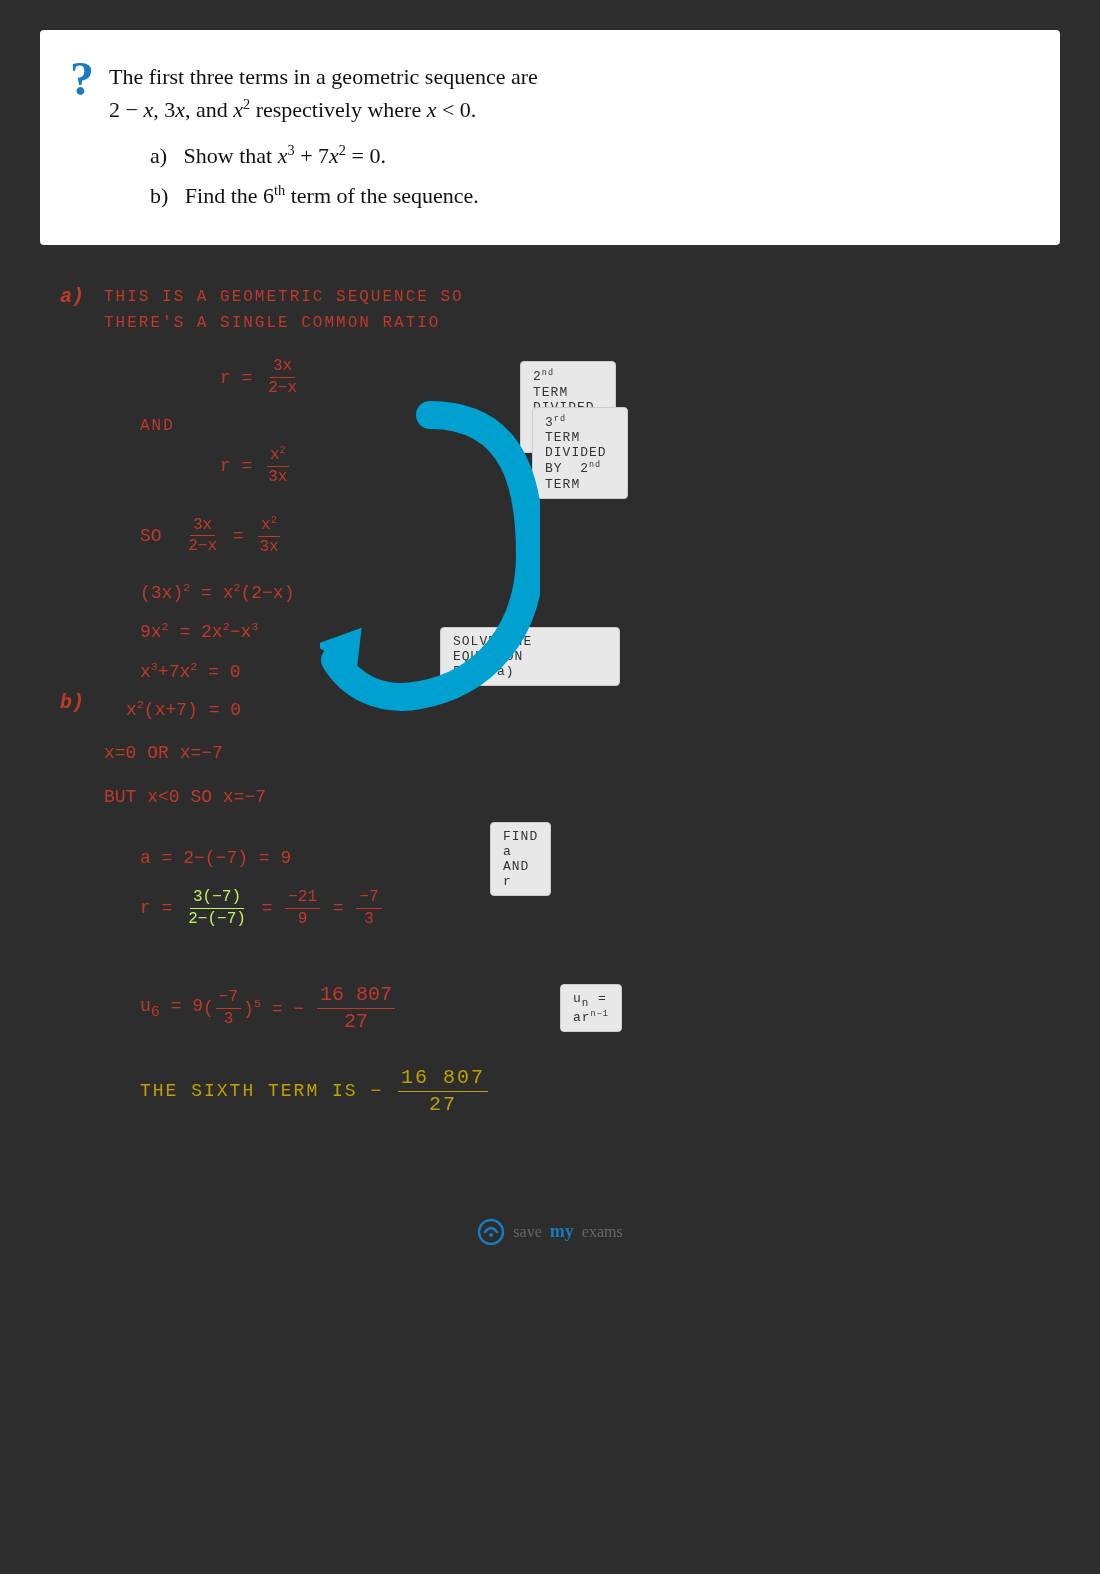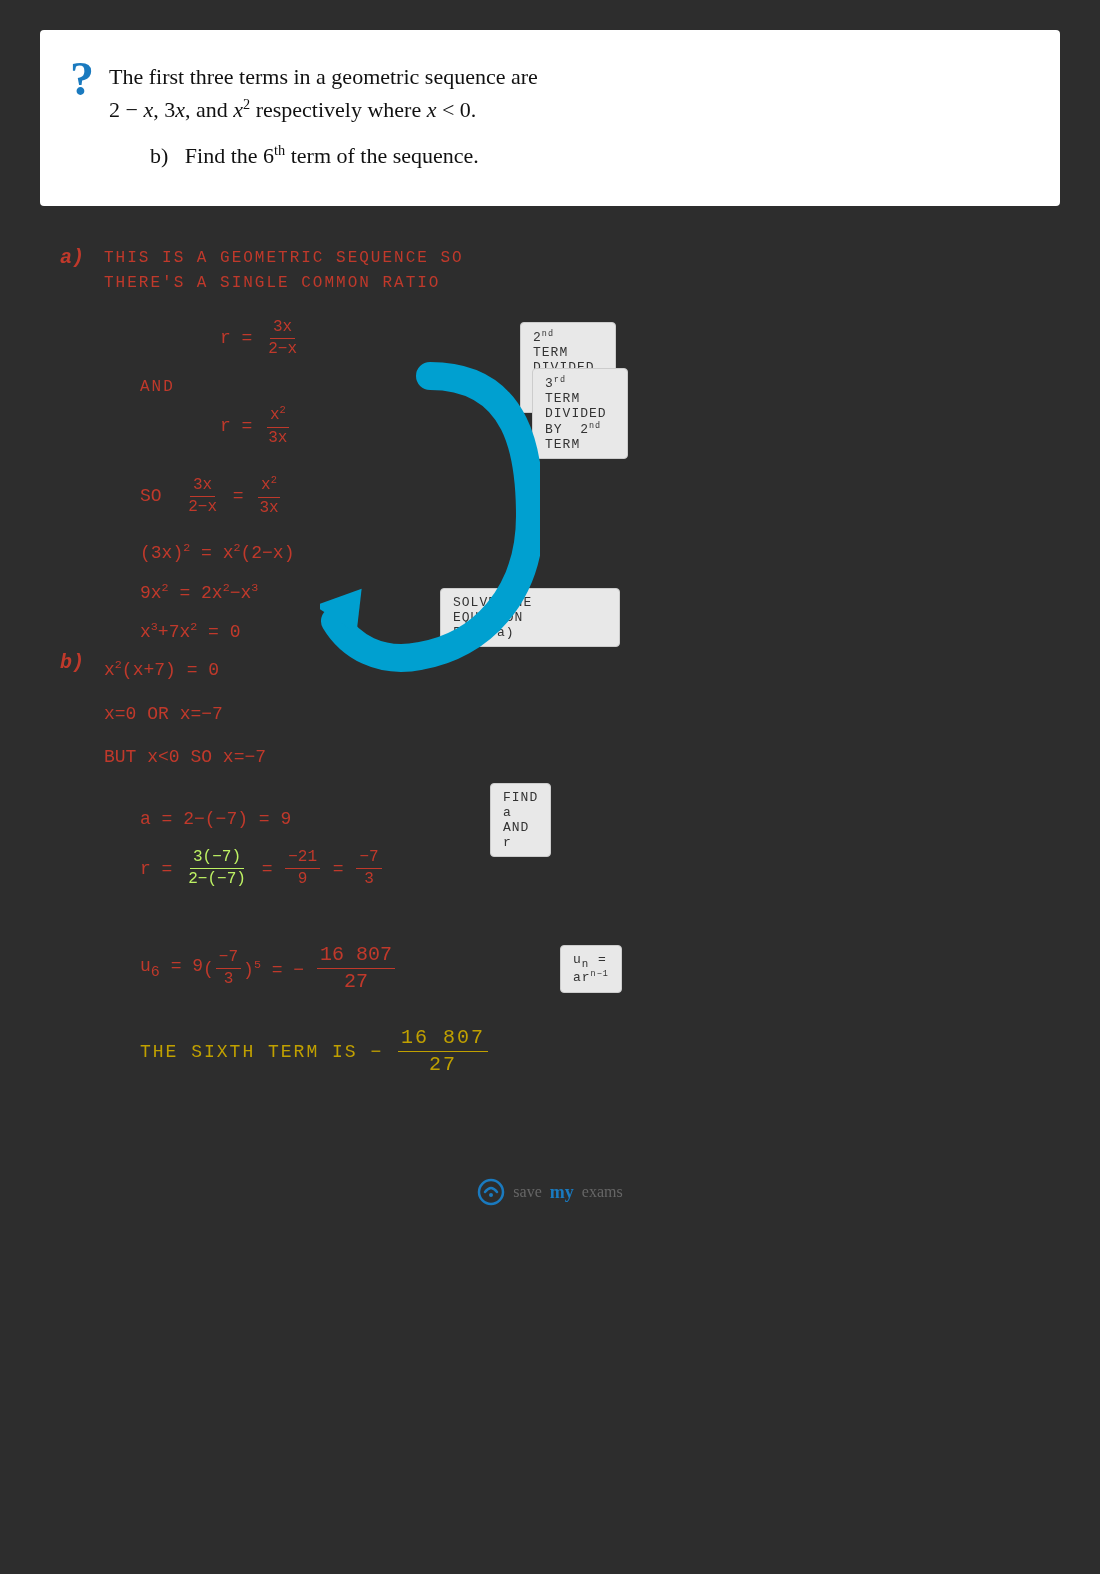--- a/index.html
+++ b/index.html
@@ -168,20 +168,24 @@
     <div class="question-icon">?</div>
     <div>
       <div class="question-text">The first three terms in a geometric sequence are</div>
       <div class="question-text">
         <span>2 − <i>x</i>, 3<i>x</i>, and <i>x</i><sup>2</sup> respectively where <i>x</i> &lt; 0.</span>
       </div>
     </div>
   </div>
   <div class="sub-question">
     <div>
+      <span>a)&nbsp;&nbsp;</span>
+      <span>Show that <i>x</i><sup>3</sup> + 7<i>x</i><sup>2</sup> = 0.</span>
+    </div>
+    <div>
       <span>b)&nbsp;&nbsp;</span>
       <span>Find the 6<sup>th</sup> term of the sequence.</span>
     </div>
   </div>
 </div>
 
 <div class="solution-area">
 
   <div style="display:flex; gap:20px; margin-top:20px;">
     <span class="part-label">a)</span>
@@ -267,21 +271,21 @@
     <div class="annotation-bubble" style="width:180px;">
       <div>SOLVE  THE  EQUATION</div>
       <div>FROM  a)</div>
     </div>
   </div>
 
   <div style="display:flex; gap:20px; margin-top:30px;">
     <span class="part-label">b)</span>
     <div>
 
-      <div style="margin-bottom:4px;">
+      <div style="margin-bottom:4px;margin-left:22px;">
         <span class="math-line">x<sup>2</sup>(x+7) = 0</span>
       </div>
 
       <div style="margin-bottom:4px;">
         <span class="math-line">x=0   OR   x=−7</span>
       </div>
 
       <div style="margin-bottom:12px;">
         <span class="math-line">BUT   x&lt;0   SO   x=−7</span>
       </div>

